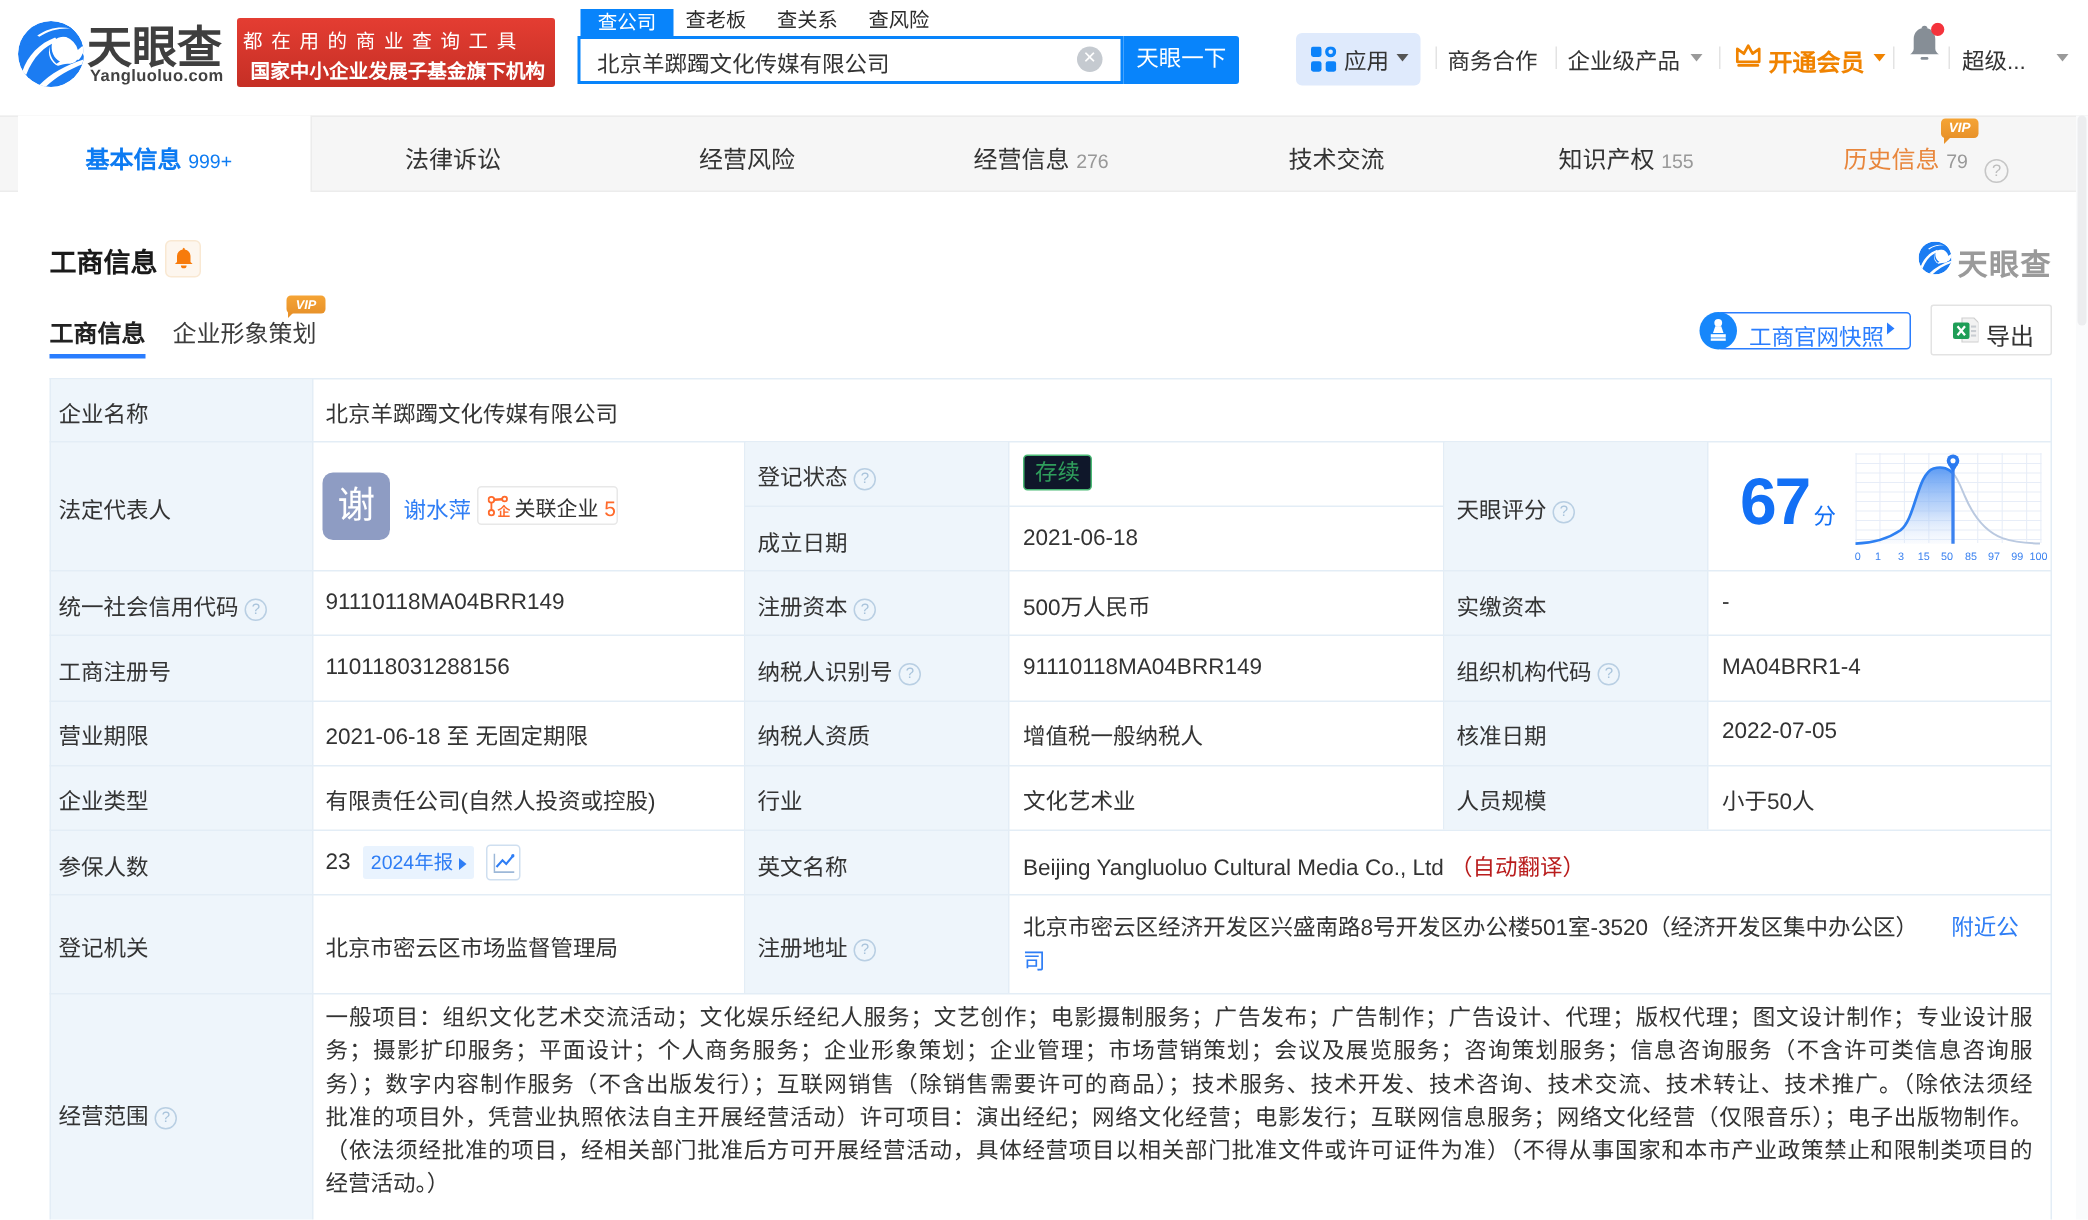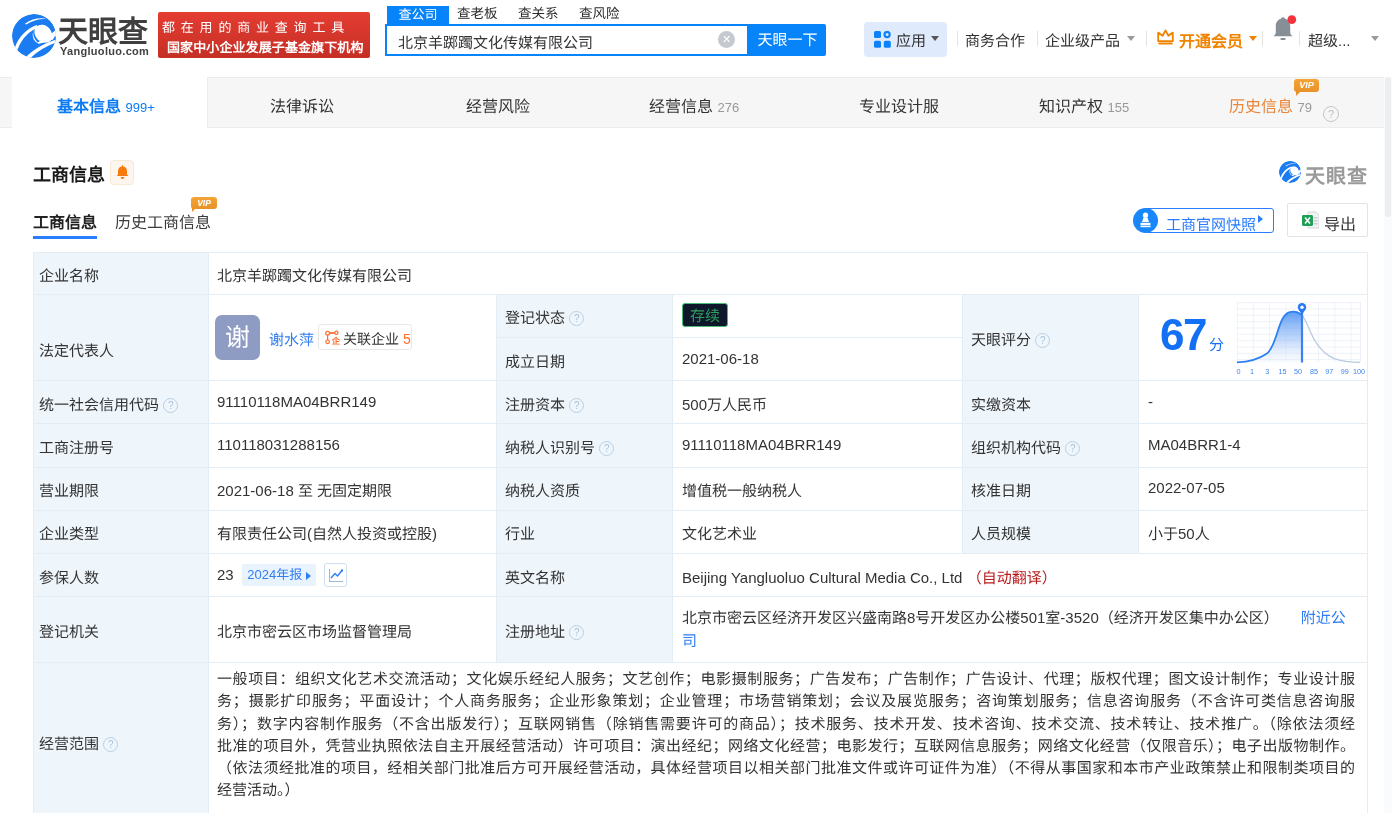--- a/index.html
+++ b/index.html
@@ -93,21 +93,21 @@
 <div class="sep" style="left:1299px;"></div>
 <div class="abs" style="left:1308px;top:29px;font-size:15px;color:#333;">超级...</div>
 <span class="abs tri-down" style="left:1371px;top:36px;border-top-color:#9a9a9a;"></span>
 
 <div class="abs" style="left:0;top:77px;width:1392px;height:51px;background:#f6f6f6;border-top:1px solid #ececec;border-bottom:1px solid #ececec;"></div>
 <div class="abs" style="left:12px;top:77px;width:196px;height:51px;background:#fff;border-right:1px solid #ececec;"></div>
 <div class="abs" style="left:57px;top:93px;font-size:16px;font-weight:700;color:#0d7bf2;">基本信息 <span style="font-size:13px;font-weight:400;">999+</span></div>
 <div class="abs" style="left:270px;top:93px;font-size:16px;color:#333;">法律诉讼</div>
 <div class="abs" style="left:466px;top:93px;font-size:16px;color:#333;">经营风险</div>
 <div class="abs" style="left:649px;top:93px;font-size:16px;color:#333;">经营信息 <span style="font-size:13px;color:#999;">276</span></div>
-<div class="abs" style="left:859px;top:93px;font-size:16px;color:#333;">专业设计服</div>
+<div class="abs" style="left:859px;top:93px;font-size:16px;color:#333;">技术交流</div>
 <div class="abs" style="left:1039px;top:93px;font-size:16px;color:#333;">知识产权 <span style="font-size:13px;color:#999;">155</span></div>
 <div class="abs" style="left:1229px;top:93px;font-size:16px;color:#e8863c;">历史信息 <span style="font-size:13px;color:#999;">79</span></div>
 <div class="abs" style="left:1294px;top:79px;width:25px;height:13px;background:linear-gradient(180deg,#f5a435,#e8922a);border-radius:3px;color:#fff;font-size:9px;font-weight:700;font-style:italic;text-align:center;line-height:13px;">VIP</div>
 <div class="abs" style="left:1296px;top:91px;width:0;height:0;border-top:5px solid #e8922a;border-right:5px solid transparent;"></div>
 <span class="abs" style="left:1323px;top:106px;width:16px;height:16px;border:1px solid #c6c6c6;border-radius:50%;color:#bdbdbd;font-size:11px;line-height:14px;text-align:center;">?</span>
 
 <div class="abs" style="left:33px;top:160px;font-size:18px;font-weight:700;color:#1a1a1a;">工商信息</div>
 <div class="abs" style="left:110px;top:160px;width:24px;height:25px;background:#fdf6ee;border:1px solid #f9e8d2;border-radius:4px;">
   <svg style="position:absolute;left:4.5px;top:4px" width="13" height="15" viewBox="0 0 13 15">
     <path d="M6.5 0 L7.2 0.8 L7.2 1.4 C 9.6 1.8, 11 3.6, 11 6 L11 9.6 L12.4 11 L0.6 11 L2 9.6 L2 6 C 2 3.6, 3.4 1.8, 5.8 1.4 L5.8 0.8 Z" fill="#f77b0c"></path>
@@ -125,21 +125,21 @@
     <path d="M46 72 C 56 64, 66 62, 76 62 C 86 61, 92 54, 94 47 L 98 56 C 94 66, 84 74, 70 75 C 60 76, 50 75, 46 72 Z" fill="#1b7cf2"></path>
     <path d="M30 94 C 48 76, 70 64, 95 56 L 96 62 C 74 70, 54 82, 38 98 Z" fill="#fff"></path>
     <path d="M6 74 C 14 50, 32 32, 54 24 L 58 29 C 38 37, 22 52, 12 78 Z" fill="#fff"></path>
     <path d="M28 21 C 44 10, 62 7, 76 11 C 60 10, 44 14, 31 23 Z" fill="#fff"></path>
   </g>
 </svg>
 <div class="abs" style="left:1305px;top:160px;font-size:20px;font-weight:700;color:#9a9a9a;letter-spacing:1px;">天眼查</div>
 
 <div class="abs" style="left:33px;top:209px;font-size:16px;font-weight:600;color:#222;">工商信息</div>
 <div class="abs" style="left:33px;top:236px;width:64px;height:3px;background:#2a7dfe;"></div>
-<div class="abs" style="left:115px;top:209px;font-size:16px;color:#3c3c3c;">历史工商信息</div>
+<div class="abs" style="left:115px;top:209px;font-size:16px;color:#3c3c3c;">企业形象策划</div>
 <div class="abs" style="left:191px;top:197px;width:26px;height:12px;background:linear-gradient(180deg,#f5a435,#e8922a);border-radius:3px;color:#fff;font-size:8.5px;font-weight:700;font-style:italic;text-align:center;line-height:12px;">VIP</div>
 <div class="abs" style="left:192px;top:208px;width:0;height:0;border-top:4px solid #e8922a;border-right:4px solid transparent;"></div>
 
 <div class="abs" style="left:1145px;top:208px;width:129px;height:25px;border:1px solid #2a7dfe;border-radius:3px;"></div>
 <div class="abs" style="left:1133px;top:208px;width:25px;height:25px;border-radius:50%;background:#1787fb;">
   <svg style="position:absolute;left:5px;top:4px" width="15" height="16" viewBox="0 0 15 16">
     <circle cx="7.5" cy="3.2" r="2.6" fill="#fff"></circle>
     <path d="M5.5 5.5 L9.5 5.5 L11 10 L4 10 Z" fill="#fff"></path>
     <rect x="2.5" y="10.8" width="10" height="2.2" fill="#fff"></rect>
     <rect x="2.5" y="13.6" width="10" height="1.6" fill="#fff"></rect>
@@ -173,21 +173,21 @@
 <div class="hline" style="left:496px;top:337px;width:466px;"></div>
 <div class="vline" style="left:33px;top:252px;height:561px;"></div>
 <div class="vline" style="left:1367px;top:252px;height:561px;"></div>
 <div class="vline" style="left:208px;top:252px;height:561px;"></div>
 <div class="vline" style="left:496px;top:294px;height:368px;"></div>
 <div class="vline" style="left:672px;top:294px;height:368px;"></div>
 <div class="vline" style="left:962px;top:294px;height:259px;"></div>
 <div class="vline" style="left:1138px;top:294px;height:259px;"></div>
 <div class="abs lbl" style="left:39px;top:264px;white-space:nowrap;">企业名称</div>
 <div class="abs val" style="left:217px;top:264px;white-space:nowrap;font-size:15px;">北京羊踯躅文化传媒有限公司</div>
-<div class="abs lbl" style="left:39px;top:339px;white-space:nowrap;text-align:right;">法定代表人</div>
+<div class="abs lbl" style="left:39px;top:328px;white-space:nowrap;text-align:right;">法定代表人</div>
 <div class="abs" style="left:215px;top:315px;width:45px;height:45px;border-radius:7px;background:#8e9cc3;color:#fff;font-size:25px;text-align:center;line-height:45px;">谢</div>
 <div class="abs link" style="left:269px;top:328px;font-size:15px;">谢水萍</div>
 <div class="abs" style="left:318px;top:324px;width:94px;height:26px;border:1px solid #e8e8e8;border-radius:3px;background:#fff;">
 <svg style="position:absolute;left:6px;top:5px" width="15" height="15" viewBox="0 0 15 15">
 <circle cx="2.6" cy="3.2" r="1.9" fill="none" stroke="#ff6a2b" stroke-width="1.2"></circle>
 <circle cx="11.4" cy="2.7" r="1.6" fill="none" stroke="#ff6a2b" stroke-width="1.2"></circle>
 <circle cx="2.6" cy="11.8" r="1.8" fill="none" stroke="#ff6a2b" stroke-width="1.2"></circle>
 <path d="M4.6 3.1 L9.7 2.8" stroke="#ff6a2b" stroke-width="1.7"></path>
 <path d="M2.6 5.2 L2.6 9.9" stroke="#ff6a2b" stroke-width="1.2"></path>
 <text x="6.7" y="14.2" font-size="8.5" fill="#ff6a2b" font-weight="bold">企</text>

